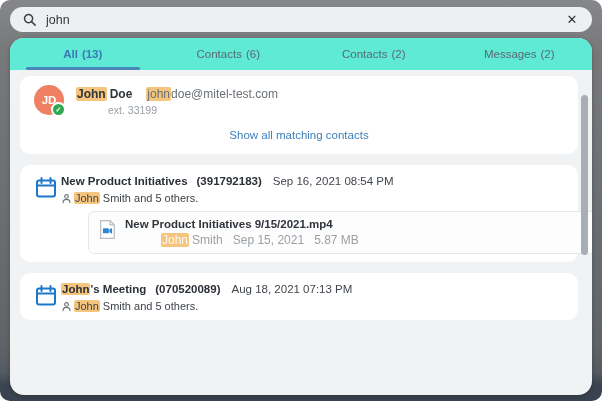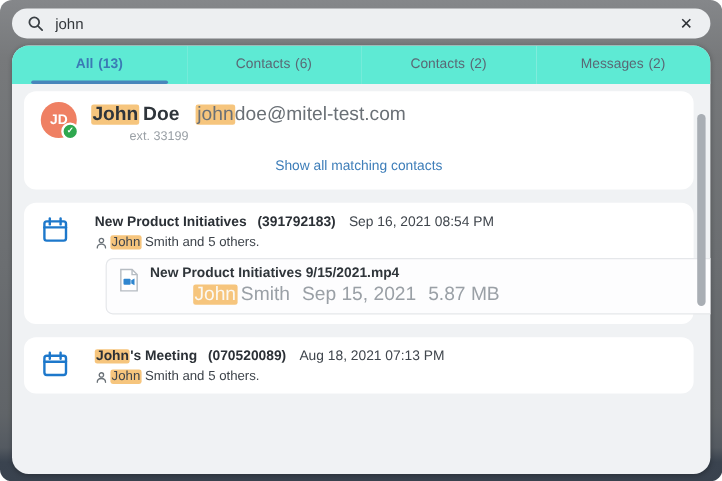--- a/index.html
+++ b/index.html
@@ -33,45 +33,45 @@
   .hl{background:#f6c57d;border-radius:2px;padding:0 1px;}
   .blue-link{color:#3e7eb9;font-size:11.5px;cursor:pointer;}
   
   .card.contacts{padding:9px 14px 6px;}
   .contact-row{display:flex;align-items:flex-start;cursor:pointer;}
   .avatar{position:relative;width:30px;height:30px;border-radius:50%;background:#ef8063;
     color:#ffffff;font-size:11.5px;font-weight:700;display:flex;align-items:center;justify-content:center;flex:0 0 auto;}
   .presence{position:absolute;right:-2px;bottom:-2px;width:11px;height:11px;border-radius:50%;
     background:#2fa84f;border:2px solid #ffffff;color:#fff;font-size:7px;line-height:11px;text-align:center;}
   .contact-text{margin-left:12px;padding-top:2px;}
-  .contact-line1{font-size:16px;color:#6a7076;}
+  .contact-line1{font-size:12px;color:#6a7076;}
   .contact-name{font-weight:700;color:#2f353b;}
   .contact-name .rest{margin-left:3px;}
   .contact-email{margin-left:14px;}
   .contact-ext{font-size:10.5px;color:#9aa0a6;margin-top:3px;margin-left:32px;}
   .center-link{text-align:center;padding:9px 0 5px;}
   
   .card.meeting{padding:10px 14px 8px;}
   .meet-row{display:flex;align-items:flex-start;cursor:pointer;}
   .cal{width:24px;height:24px;flex:0 0 auto;margin-top:1px;}
-  .meet-text{margin-left:21px;}
+  .meet-text{margin-left:3px;}
   .meet-line1{font-size:11.5px;color:#40464d;}
   .meet-title{font-weight:700;color:#2b3036;}
   .meet-id{font-weight:700;color:#2b3036;margin-left:9px;}
   .meet-date{margin-left:11px;}
   .meet-line2{font-size:11px;color:#3e444b;margin-top:5px;display:flex;align-items:center;}
   .person{width:11px;height:11px;margin-right:2px;flex:0 0 auto;}
   .meet-line2 .rest{margin-left:3px;}
   
   .file-card{margin:7px 0 0 54px;width:516px;border:1px solid #e5e7ea;border-radius:6px;
     background:#fdfdfe;display:flex;align-items:flex-start;padding:6px 10px;box-sizing:border-box;cursor:pointer;}
   .ficon{width:17px;height:21px;flex:0 0 auto;margin-top:1px;}
   .file-text{margin-left:9px;}
   .file-name{font-size:11.5px;font-weight:700;color:#2f353a;}
-  .file-meta{font-size:16px;color:#9aa0a6;margin-top:3px;padding-left:36px;}
+  .file-meta{font-size:12px;color:#9aa0a6;margin-top:3px;padding-left:36px;}
   .file-meta .hl{color:#fbf8f2;}
   .file-meta .m{margin-left:10px;}
   .file-meta .owner-rest{margin-left:3px;}
   .view-more{margin:9px 0 0 54px;}
   .meeting-link{margin-top:14px;padding-bottom:2px;}
   
   .scroll-thumb{position:absolute;right:4px;top:57px;width:7px;height:160px;border-radius:4px;
     background:#a9aeb4;cursor:pointer;}
 </style>
 </head>

